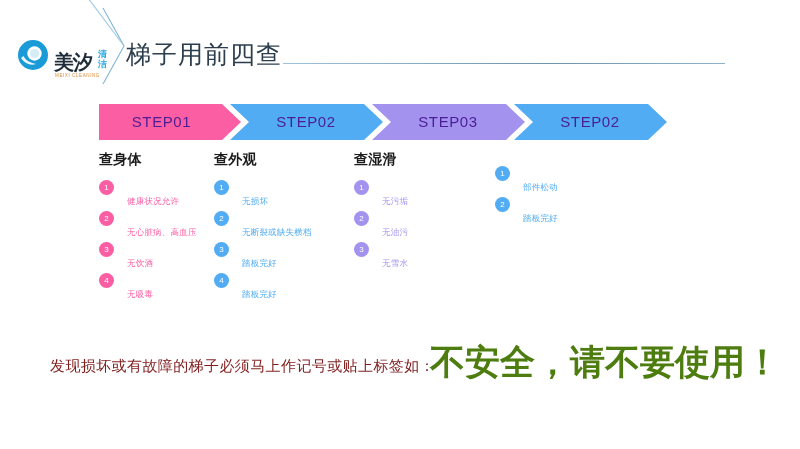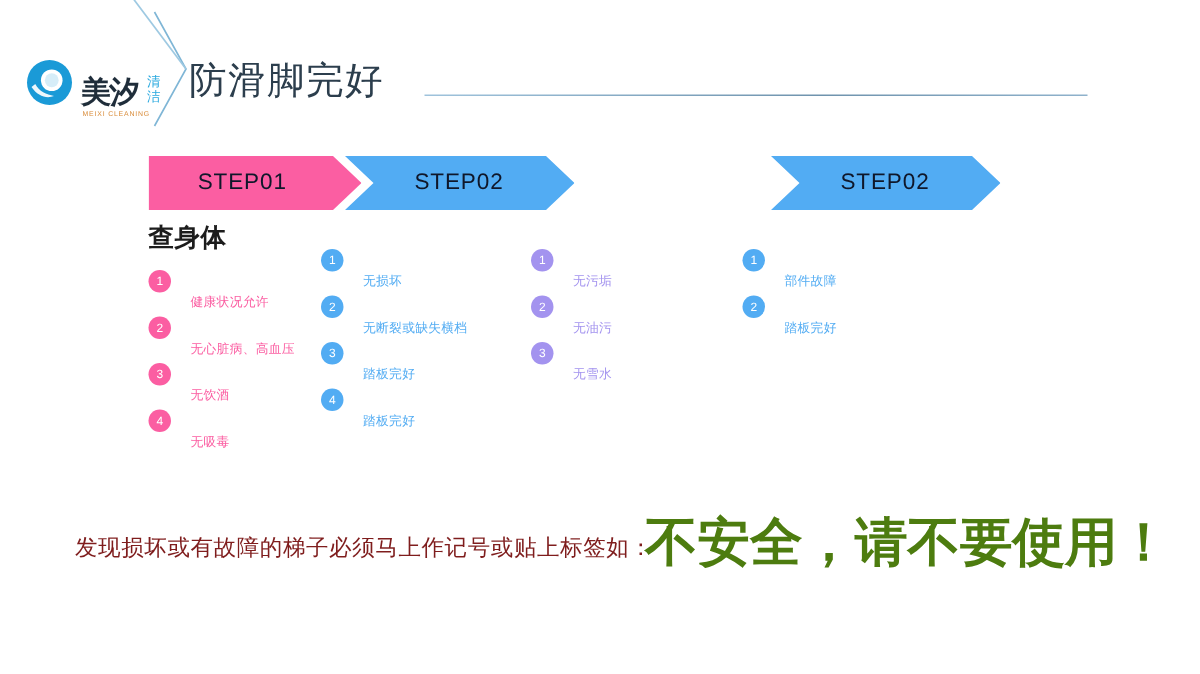--- a/index.html
+++ b/index.html
@@ -43,21 +43,21 @@
     font-weight: bold;
     letter-spacing: -1px;
     white-space: nowrap;
   }
   #logo-cn2 {
     position: absolute;
     left: 44px; top: -1px;
     font-size: 9px;
     line-height: 9.5px;
     color: #2aa9df;
-    font-weight: normal;
+    font-weight: bold;
     width: 10px;
     white-space: normal;
   }
   #logo-en {
     position: absolute;
     left: 1px; top: 22px;
     font-size: 4.6px;
     letter-spacing: 0.55px;
     color: #d98c3a;
     white-space: nowrap;
@@ -88,21 +88,21 @@
   #steps {
     position: absolute;
     left: 99px; top: 104px;
     width: 536px; height: 36px;
   }
   .step {
     position: absolute;
     top: 0;
     height: 36px;
     line-height: 36px;
-    color: #0f172a;
+    color: #4c1d95;
     font-size: 15px;
     letter-spacing: 0.6px;
     text-align: center;
     box-sizing: border-box;
   }
   .step-s0 { left: 0px;   width: 142px; background: #fb5ea2; clip-path: polygon(0 0, 123px 0, 142px 50%, 123px 100%, 0 100%); padding-right: 17px; }
   .step-s1 { left: 131px; width: 153px; background: #52acf3; clip-path: polygon(0 0, 134px 0, 153px 50%, 134px 100%, 0 100%, 19px 50%); padding-right: 17px; padding-left: 16px;}
   .step-s2 { left: 273px; width: 153px; background: #a393ef; clip-path: polygon(0 0, 134px 0, 153px 50%, 134px 100%, 0 100%, 19px 50%); padding-right: 17px; padding-left: 16px;}
   .step-s3 { left: 415px; width: 153px; background: #52acf3; clip-path: polygon(0 0, 134px 0, 153px 50%, 134px 100%, 0 100%, 19px 50%); padding-right: 17px; padding-left: 16px;}
 
@@ -116,21 +116,21 @@
     position: absolute;
     top: 0;
     width: 160px;
   }
   .col-0 { left: 0px; }
   .col-1 { left: 115px; }
   .col-2 { left: 255px; }
   .col-3 { left: 396px; }
 
   .col-head {
-    font-size: 17px;
+    font-size: 14px;
     font-weight: bold;
     color: #1c1c1c;
     line-height: 14px;
     letter-spacing: 0.3px;
     white-space: nowrap;
   }
   .col-list {
     margin: 0;
     padding: 0;
     list-style: none;
@@ -211,27 +211,28 @@
     <div id="logo-cn">美汐</div>
     <div id="logo-cn2">清洁</div>
     <div id="logo-en">MEIXI CLEANING</div>
   </div>
 
   <svg id="header-slash" viewBox="0 0 800 92">
     <path d="M103 8 L124 46 L103 84" fill="none" stroke="#7fb6d6" stroke-width="1.1"></path>
     <path d="M88 -2 L124 46" fill="none" stroke="#9ec9e2" stroke-width="1.1"></path>
   </svg>
 
-  <div id="page-title">防滑脚完好</div>
+  <div id="page-title">梯子用前四查</div>
   <div id="header-rule"></div>
 </div>
 
 <div id="steps">
   <div class="step step-s0">STEP01</div>
   <div class="step step-s1">STEP02</div>
+  <div class="step step-s2">STEP03</div>
   <div class="step step-s3">STEP02</div>
 </div>
 
 <div id="columns">
 
   <div class="column col-0 tone-pink">
     <div class="col-head">查身体</div>
     <ul class="col-list">
       <li class="col-item">
         <span class="badge">1</span>
@@ -246,20 +247,21 @@
         <span class="item-text">无饮酒</span>
       </li>
       <li class="col-item">
         <span class="badge">4</span>
         <span class="item-text">无吸毒</span>
       </li>
     </ul>
   </div>
 
   <div class="column col-1 tone-blue">
+    <div class="col-head">查外观</div>
     <ul class="col-list">
       <li class="col-item">
         <span class="badge">1</span>
         <span class="item-text">无损坏</span>
       </li>
       <li class="col-item">
         <span class="badge">2</span>
         <span class="item-text">无断裂或缺失横档</span>
       </li>
       <li class="col-item">
@@ -267,41 +269,42 @@
         <span class="item-text">踏板完好</span>
       </li>
       <li class="col-item">
         <span class="badge">4</span>
         <span class="item-text">踏板完好</span>
       </li>
     </ul>
   </div>
 
   <div class="column col-2 tone-purple">
+    <div class="col-head">查湿滑</div>
     <ul class="col-list">
       <li class="col-item">
         <span class="badge">1</span>
         <span class="item-text">无污垢</span>
       </li>
       <li class="col-item">
         <span class="badge">2</span>
         <span class="item-text">无油污</span>
       </li>
       <li class="col-item">
         <span class="badge">3</span>
         <span class="item-text">无雪水</span>
       </li>
     </ul>
   </div>
 
   <div class="column col-3 tone-blue">
     <ul class="col-list">
       <li class="col-item">
         <span class="badge">1</span>
-        <span class="item-text">部件故障</span>
+        <span class="item-text">部件松动</span>
       </li>
       <li class="col-item">
         <span class="badge">2</span>
         <span class="item-text">踏板完好</span>
       </li>
     </ul>
   </div>
 
 </div>
 

